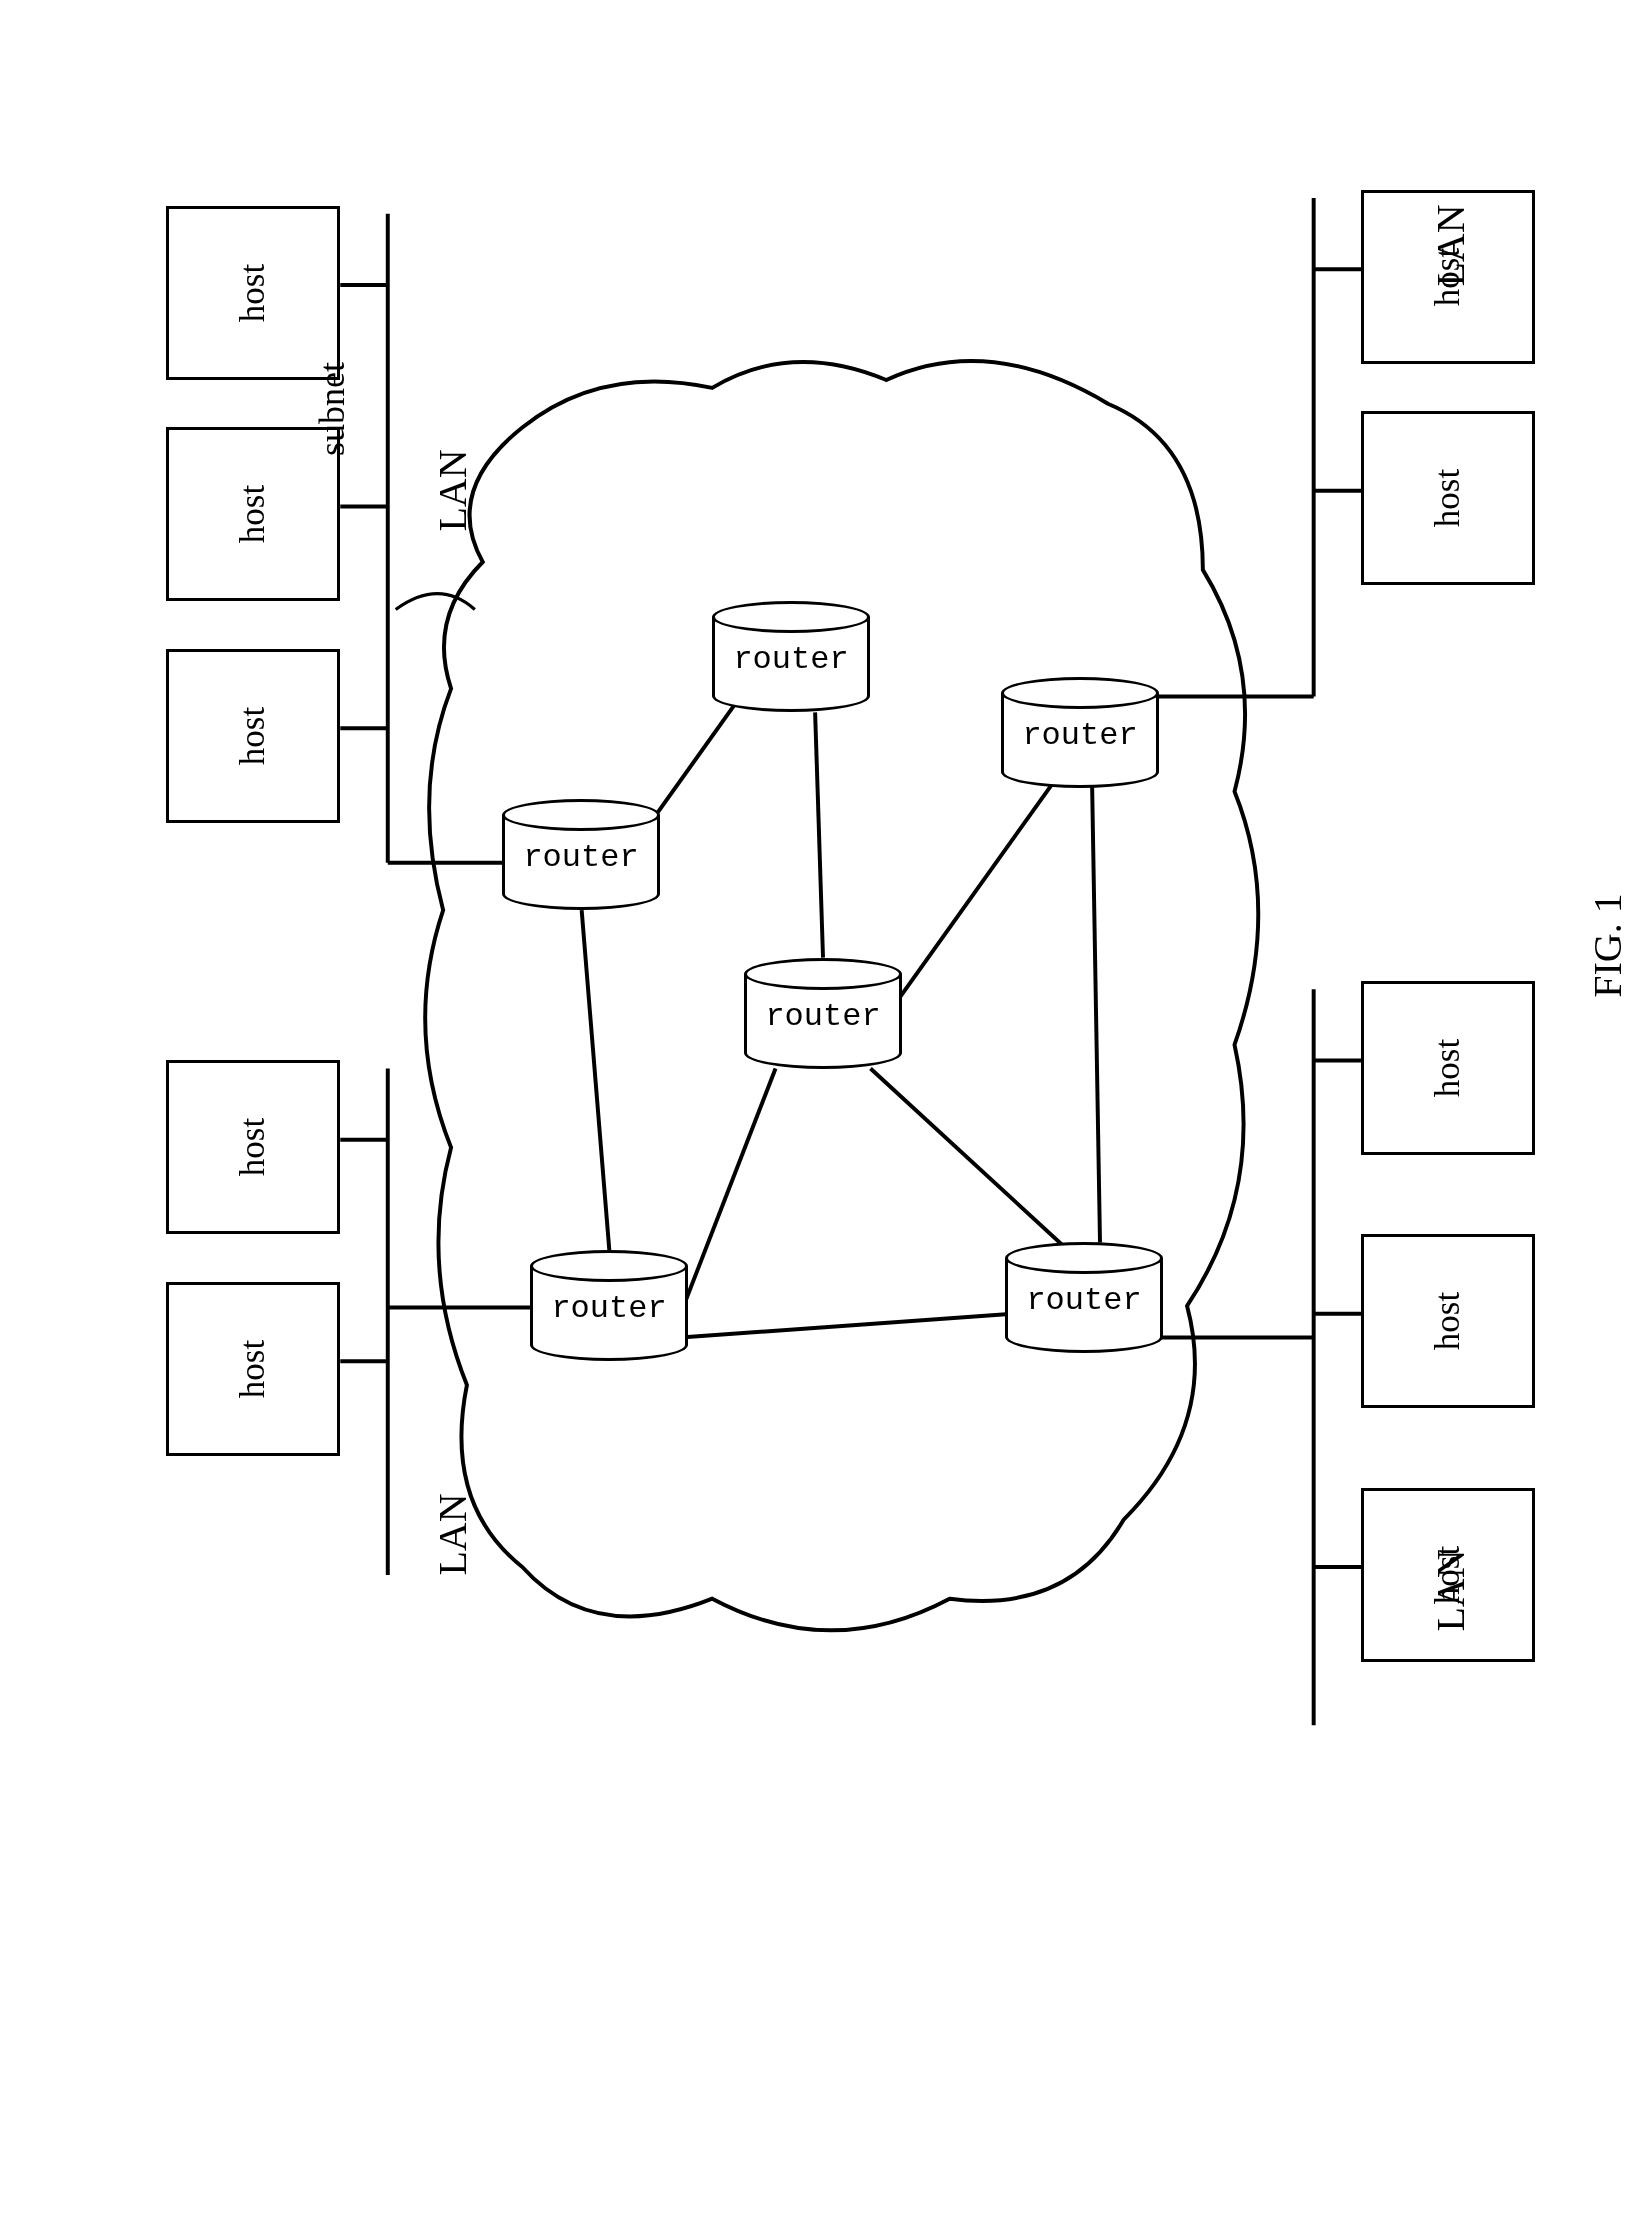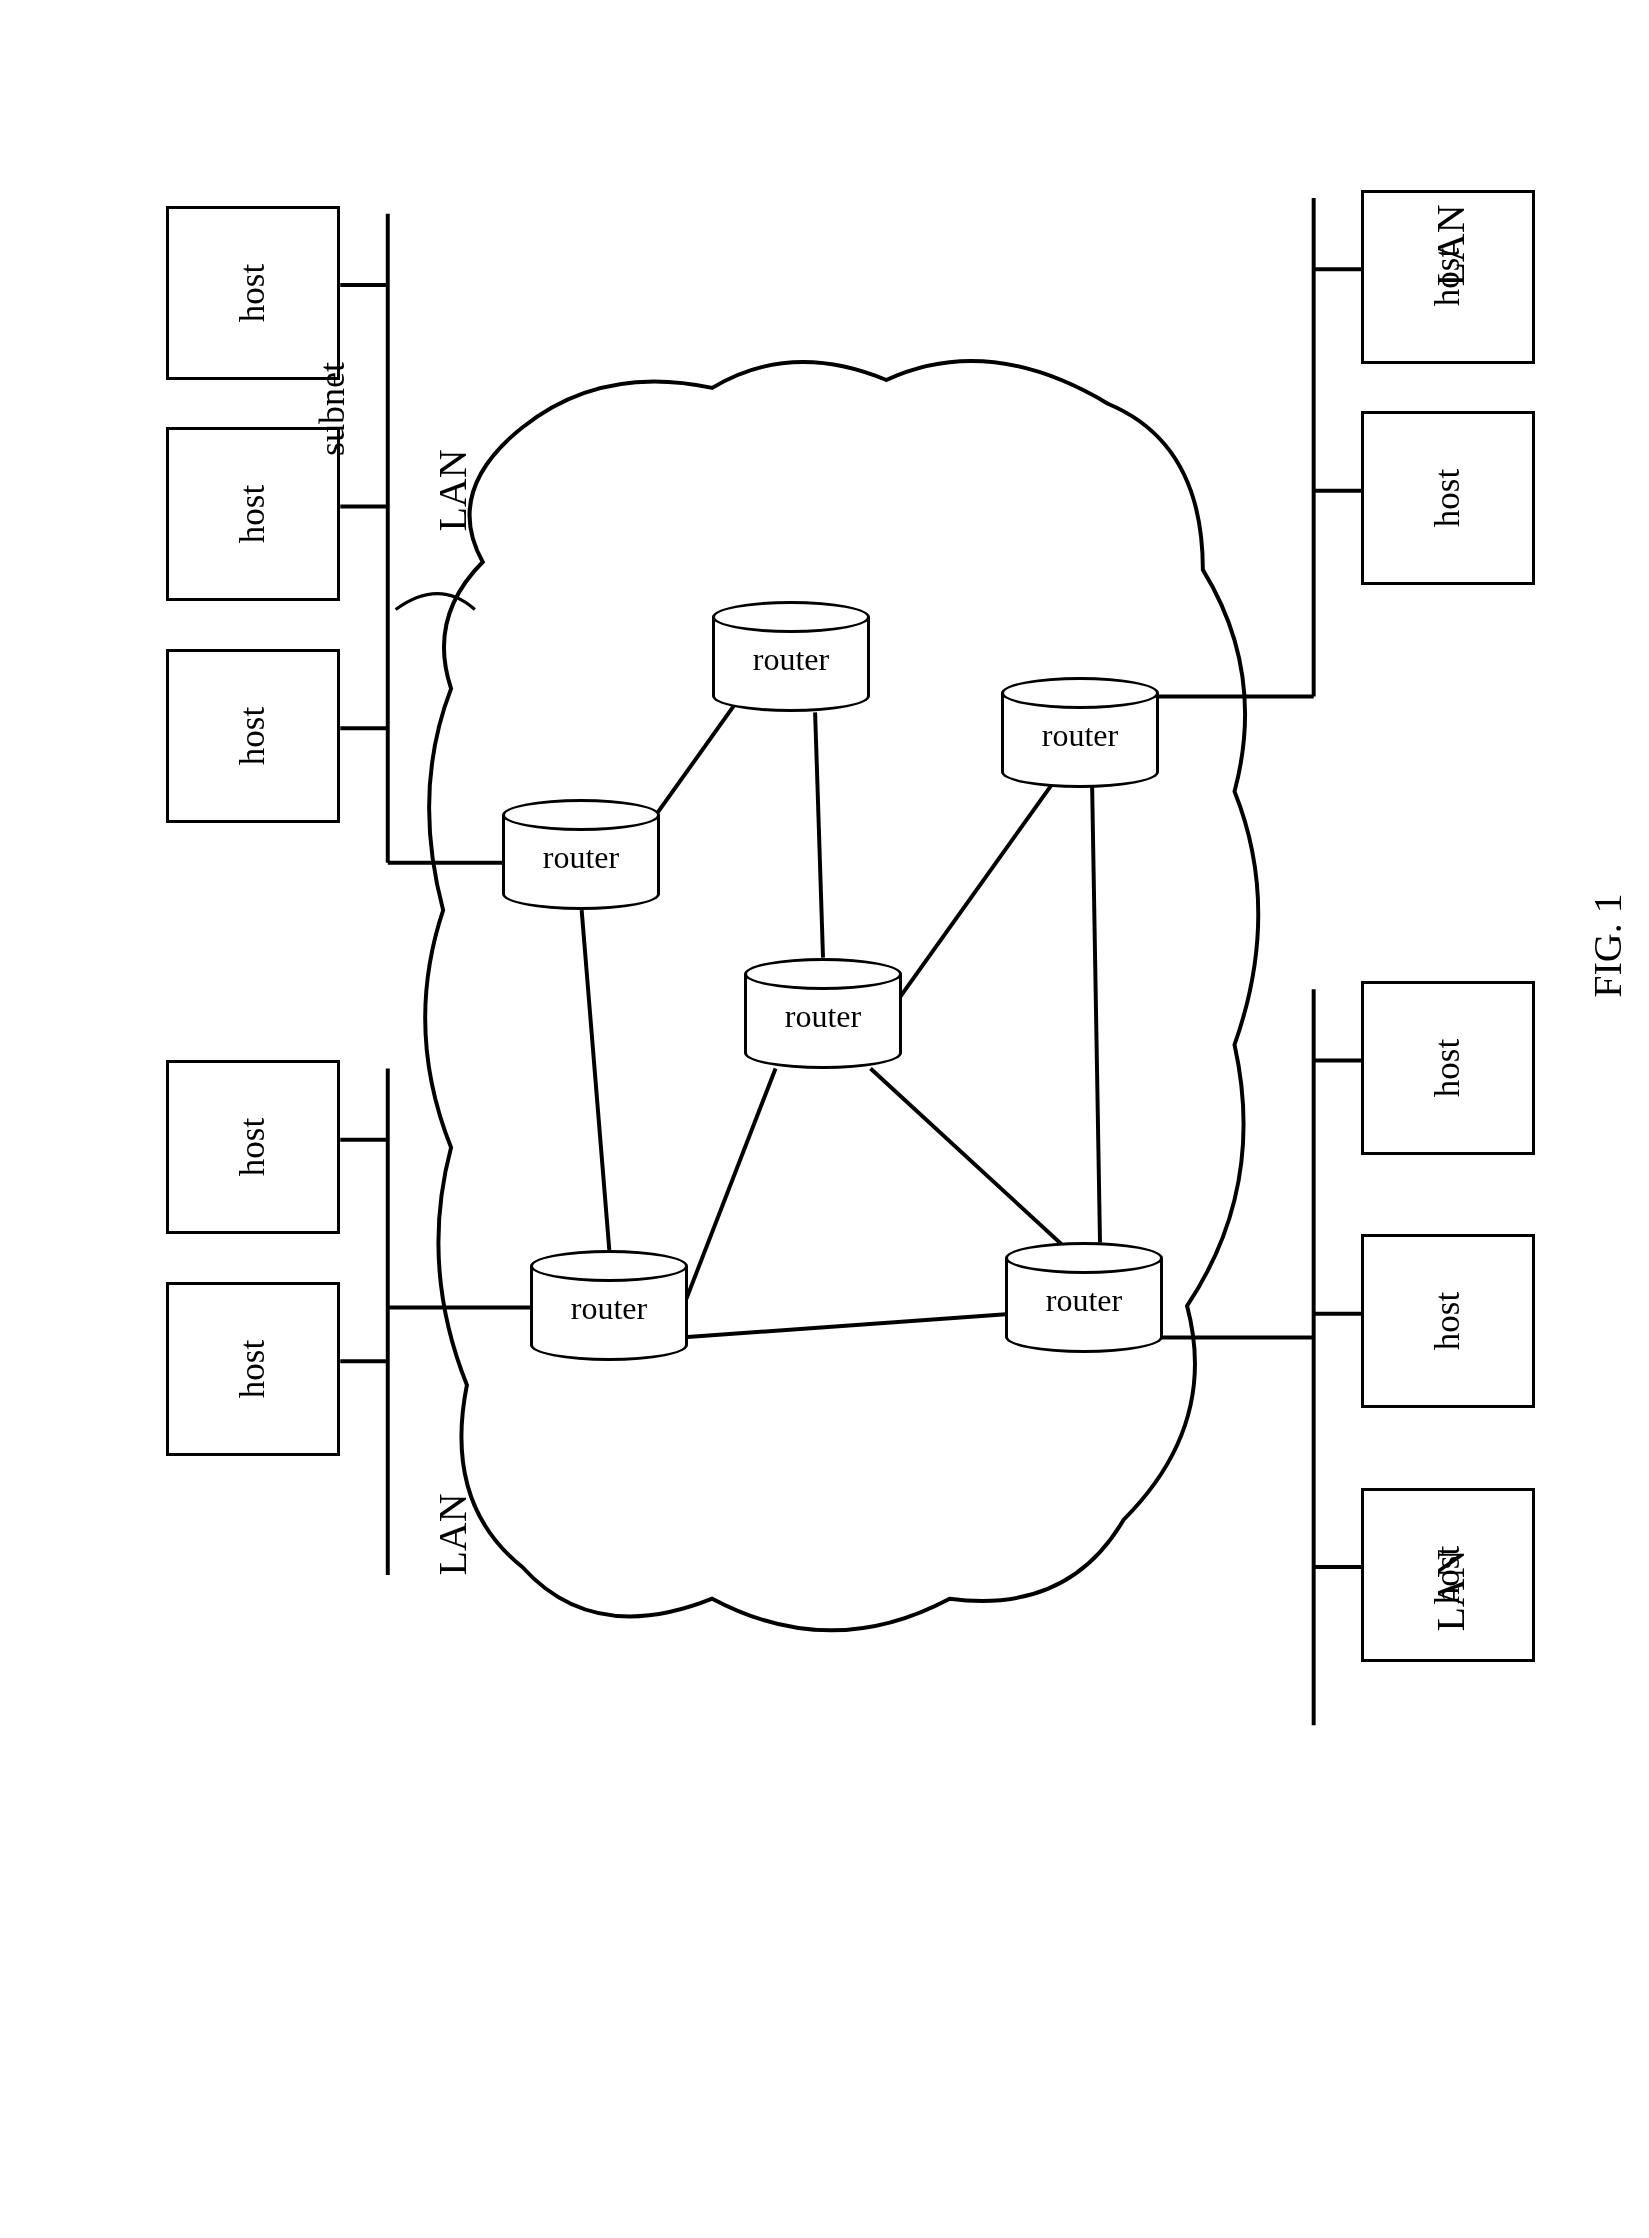--- a/index.html
+++ b/index.html
@@ -69,20 +69,21 @@
       background: white;
       z-index: 0;
     }
     .router-label {
       position: absolute;
       width: 100%;
       text-align: center;
       top: 40px;
       font-size: 32px;
       z-index: 3;
+      font-family: Liberation Mono, monospace;
     }
     .label {
       position: absolute;
       font-size: 40px;
       transform: rotate(-90deg);
       transform-origin: center;
       white-space: nowrap;
     }
     .figure-label {
       position: absolute;

